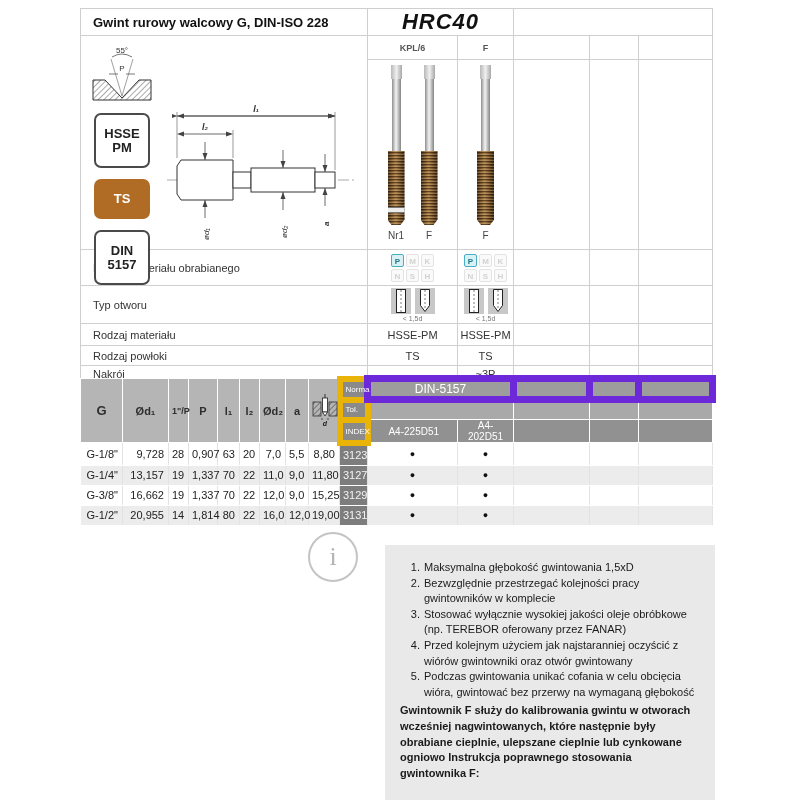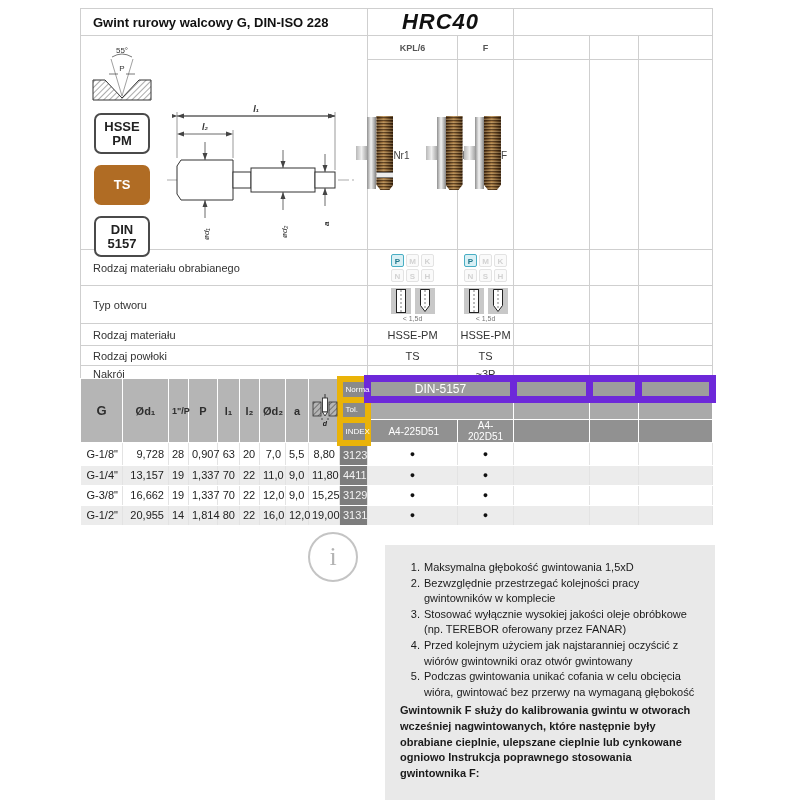--- a/index.html
+++ b/index.html
@@ -13,28 +13,28 @@
   .title-cell { font-size:13px; font-weight:bold; padding-left:12px !important; color:#111; }
   .brand-cell { text-align:center; font-size:22px; font-weight:bold; font-style:italic;
                 letter-spacing:1px; color:#111; }
   .colhead { text-align:center; font-size:9px; font-weight:bold; color:#555; }
 
   .left-big { position:relative; }
   .badge-col { position:absolute; left:6px; top:8px; width:70px;
                display:flex; flex-direction:column; align-items:center; gap:11px; }
   .badge { width:52px; border:2px solid #4a4a4a; border-radius:7px; background:#fff;
            text-align:center; font-weight:bold; font-size:13px; line-height:1.05;
-           padding:5px 0; color:#222; }
+           padding:12px 0; color:#222; }
   .badge.ts { background:#b06c24; border-color:#b06c24; color:#fff; padding:11px 0; }
 
   .drawing { position:absolute; left:84px; top:56px; }
 
   .photo-cell { position:relative; }
   .taps { display:flex; height:100%; align-items:flex-end; justify-content:center; gap:16px; }
-  .tap-wrap { display:flex; flex-direction:row; align-items:center; padding-bottom:3px; }
+  .tap-wrap { display:flex; flex-direction:column; align-items:center; padding-bottom:3px; }
   .tap-head { width:11px; height:14px; background:linear-gradient(90deg,#b8b8b8,#efefef 50%,#a8a8a8); }
   .tap-shank { width:9px; height:72px; background:linear-gradient(90deg,#8f8f8f,#f4f4f4 45%,#848484); }
   .tap-thread { position:relative; width:17px; height:74px;
     background-image:repeating-linear-gradient(0deg, rgba(20,8,0,.45) 0 1px, rgba(255,230,180,.25) 1px 2px, rgba(0,0,0,0) 2px 3px),
                      linear-gradient(90deg,#4d3115,#a87c44 45%,#3e2710);
     clip-path:polygon(0 0,100% 0,100% 93%,76% 100%,24% 100%,0 93%); }
   .tap-notch { position:absolute; left:0; bottom:12px; width:100%; height:4px;
                background:#ececec; border-top:1px solid #777; border-bottom:1px solid #777; }
   .tap-label { margin-top:5px; font-size:10px; color:#444; }
 
@@ -407,21 +407,21 @@
         <tr>
           <td class="c-g">G-1/4"</td>
           <td class="c-num">13,157</td>
           <td class="c-num">19</td>
           <td class="c-num">1,337</td>
           <td class="c-num">70</td>
           <td class="c-num">22</td>
           <td class="c-num">11,0</td>
           <td class="c-num">9,0</td>
           <td class="c-num">11,80</td>
-          <td class="c-index">4411</td>
+          <td class="c-index">3127</td>
           <td class="c-dot">●</td>
           <td class="c-dot">●</td>
           <td></td>
           <td></td>
           <td></td>
         </tr>
         <tr>
           <td class="c-g">G-3/8"</td>
           <td class="c-num">16,662</td>
           <td class="c-num">19</td>

